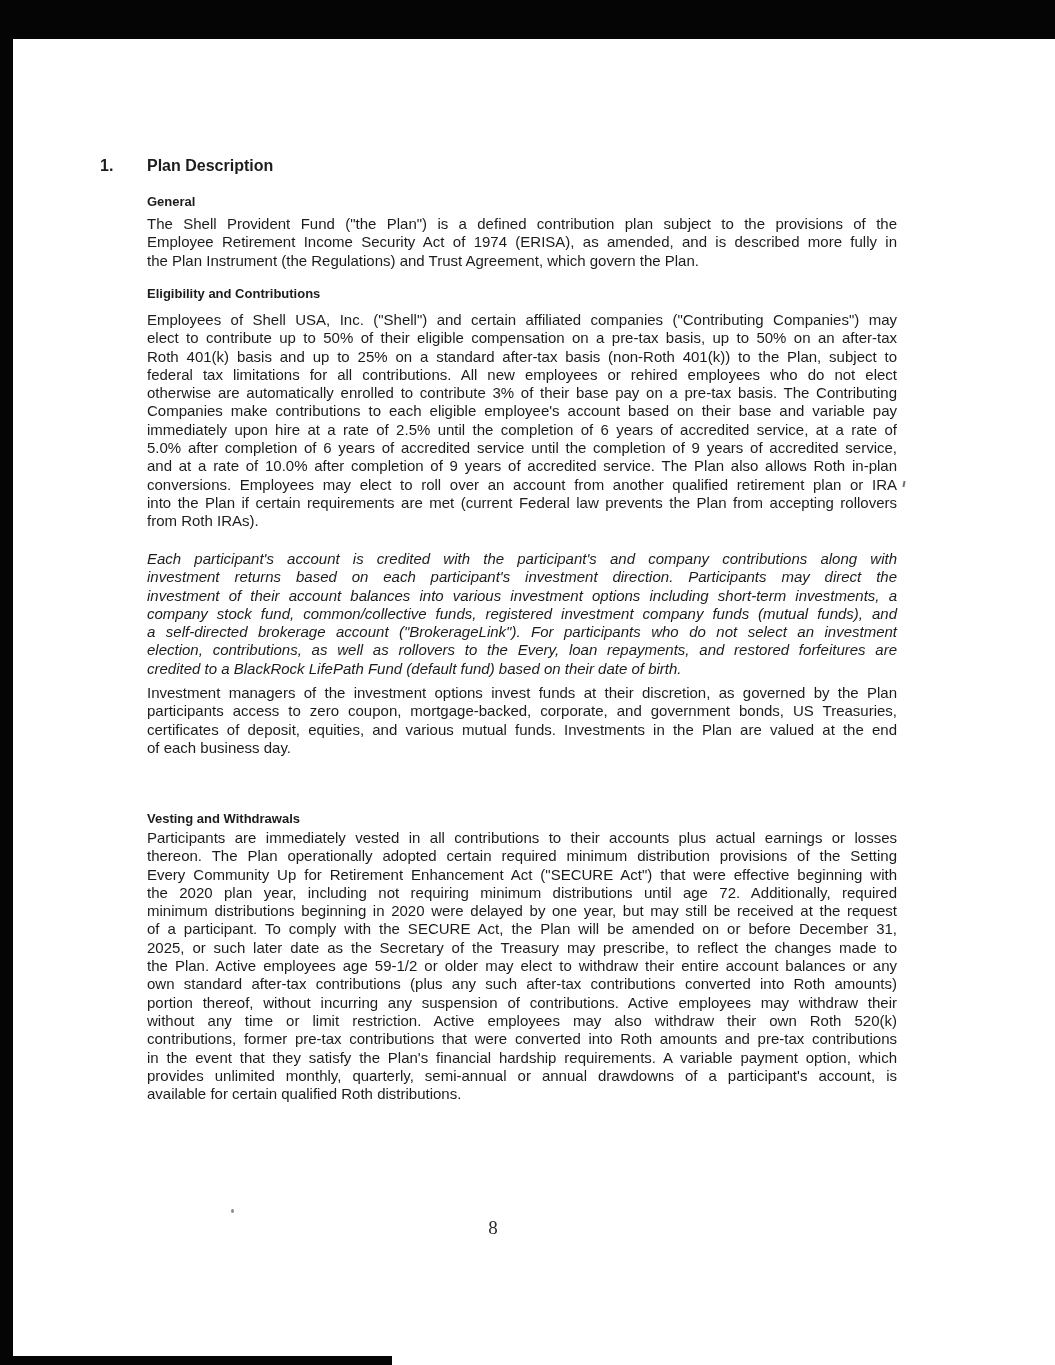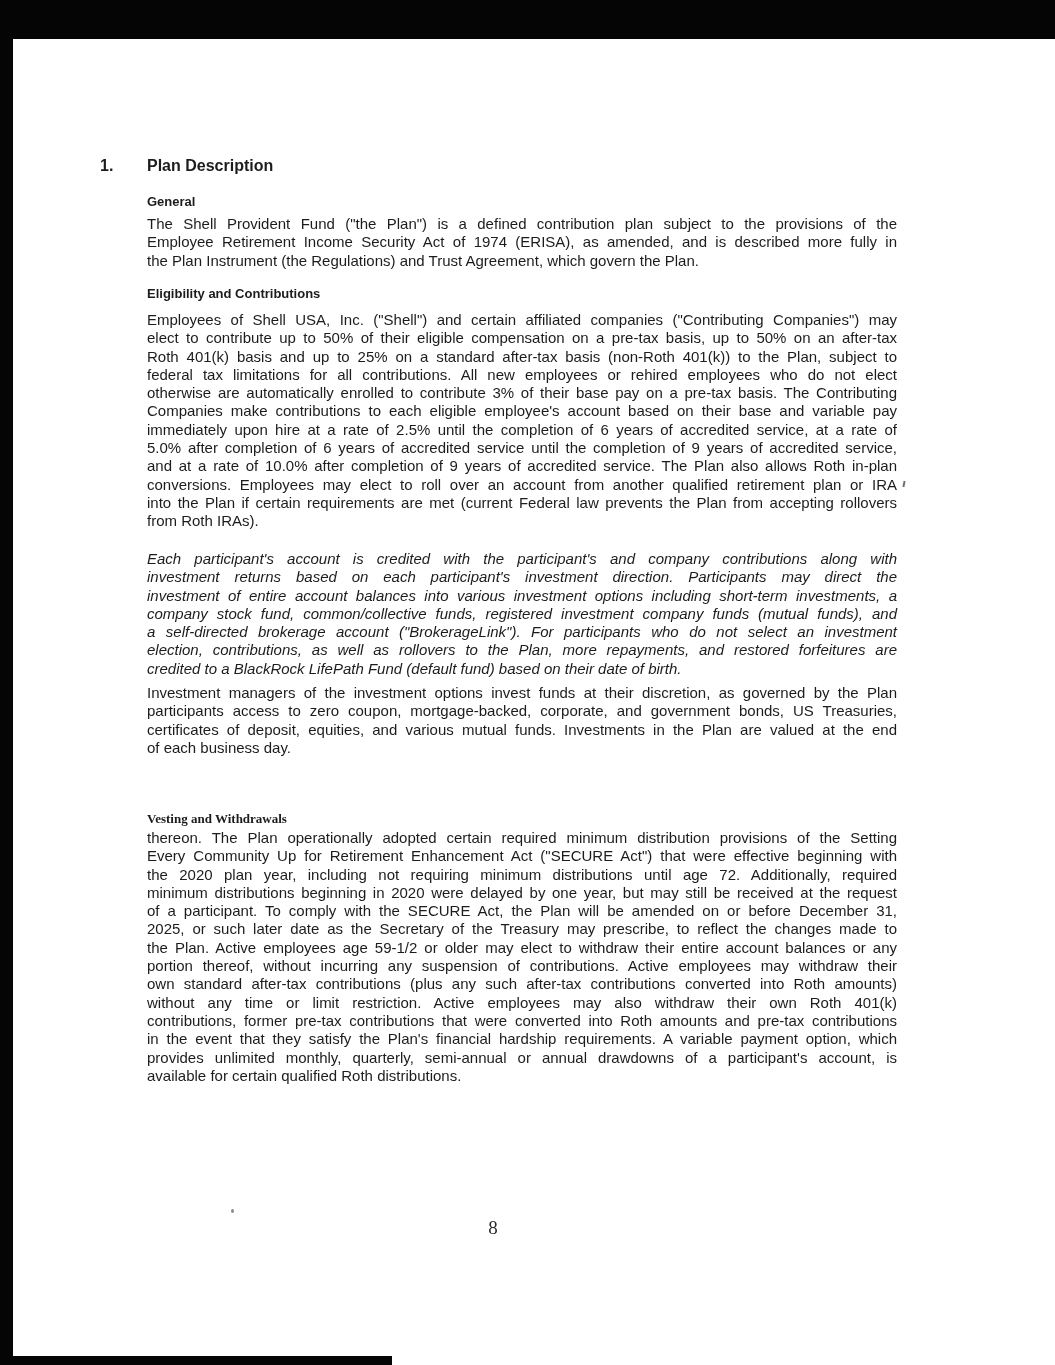--- a/index.html
+++ b/index.html
@@ -63,43 +63,44 @@
       <div class="line">immediately upon hire at a rate of 2.5% until the completion of 6 years of accredited service, at a rate of</div>
       <div class="line">5.0% after completion of 6 years of accredited service until the completion of 9 years of accredited service,</div>
       <div class="line">and at a rate of 10.0% after completion of 9 years of accredited service. The Plan also allows Roth in-plan</div>
       <div class="line">conversions. Employees may elect to roll over an account from another qualified retirement plan or IRA</div>
       <div class="line">into the Plan if certain requirements are met (current Federal law prevents the Plan from accepting rollovers</div>
       <div class="line last">from Roth IRAs).</div>
     </div>
     <div class="block body-text" style="top: 550px; font-style: italic;">
       <div class="line">Each participant's account is credited with the participant's and company contributions along with</div>
       <div class="line">investment returns based on each participant's investment direction. Participants may direct the</div>
-      <div class="line">investment of entire account balances into various investment options including short-term investments, a</div>
+      <div class="line">investment of their account balances into various investment options including short-term investments, a</div>
       <div class="line">company stock fund, common/collective funds, registered investment company funds (mutual funds), and</div>
       <div class="line">a self-directed brokerage account ("BrokerageLink"). For participants who do not select an investment</div>
-      <div class="line">election, contributions, as well as rollovers to the Plan, more repayments, and restored forfeitures are</div>
+      <div class="line">election, contributions, as well as rollovers to the Every, loan repayments, and restored forfeitures are</div>
       <div class="line last">credited to a BlackRock LifePath Fund (default fund) based on their date of birth.</div>
     </div>
     <div class="block body-text" style="top: 684px;">
       <div class="line">Investment managers of the investment options invest funds at their discretion, as governed by the Plan</div>
       <div class="line">participants access to zero coupon, mortgage-backed, corporate, and government bonds, US Treasuries,</div>
       <div class="line">certificates of deposit, equities, and various mutual funds. Investments in the Plan are valued at the end</div>
       <div class="line last">of each business day.</div>
     </div>
-    <div class="block heading" style="top: 810px; font-family: Liberation Serif, serif;">Vesting and Withdrawals</div>
+    <div class="block heading" style="top: 810px;">Vesting and Withdrawals</div>
     <div class="block body-text" style="top: 829px;">
+      <div class="line">Participants are immediately vested in all contributions to their accounts plus actual earnings or losses</div>
       <div class="line">thereon. The Plan operationally adopted certain required minimum distribution provisions of the Setting</div>
       <div class="line">Every Community Up for Retirement Enhancement Act ("SECURE Act") that were effective beginning with</div>
       <div class="line">the 2020 plan year, including not requiring minimum distributions until age 72. Additionally, required</div>
       <div class="line">minimum distributions beginning in 2020 were delayed by one year, but may still be received at the request</div>
       <div class="line">of a participant. To comply with the SECURE Act, the Plan will be amended on or before December 31,</div>
       <div class="line">2025, or such later date as the Secretary of the Treasury may prescribe, to reflect the changes made to</div>
       <div class="line">the Plan. Active employees age 59-1/2 or older may elect to withdraw their entire account balances or any</div>
+      <div class="line">own standard after-tax contributions (plus any such after-tax contributions converted into Roth amounts)</div>
       <div class="line">portion thereof, without incurring any suspension of contributions. Active employees may withdraw their</div>
-      <div class="line">own standard after-tax contributions (plus any such after-tax contributions converted into Roth amounts)</div>
-      <div class="line">without any time or limit restriction. Active employees may also withdraw their own Roth 401(k)</div>
+      <div class="line">without any time or limit restriction. Active employees may also withdraw their own Roth 520(k)</div>
       <div class="line">contributions, former pre-tax contributions that were converted into Roth amounts and pre-tax contributions</div>
       <div class="line">in the event that they satisfy the Plan's financial hardship requirements. A variable payment option, which</div>
       <div class="line">provides unlimited monthly, quarterly, semi-annual or annual drawdowns of a participant's account, is</div>
       <div class="line last">available for certain qualified Roth distributions.</div>
     </div>
     <div class="page-number">8</div>
 </div>
 
 </body></html>

